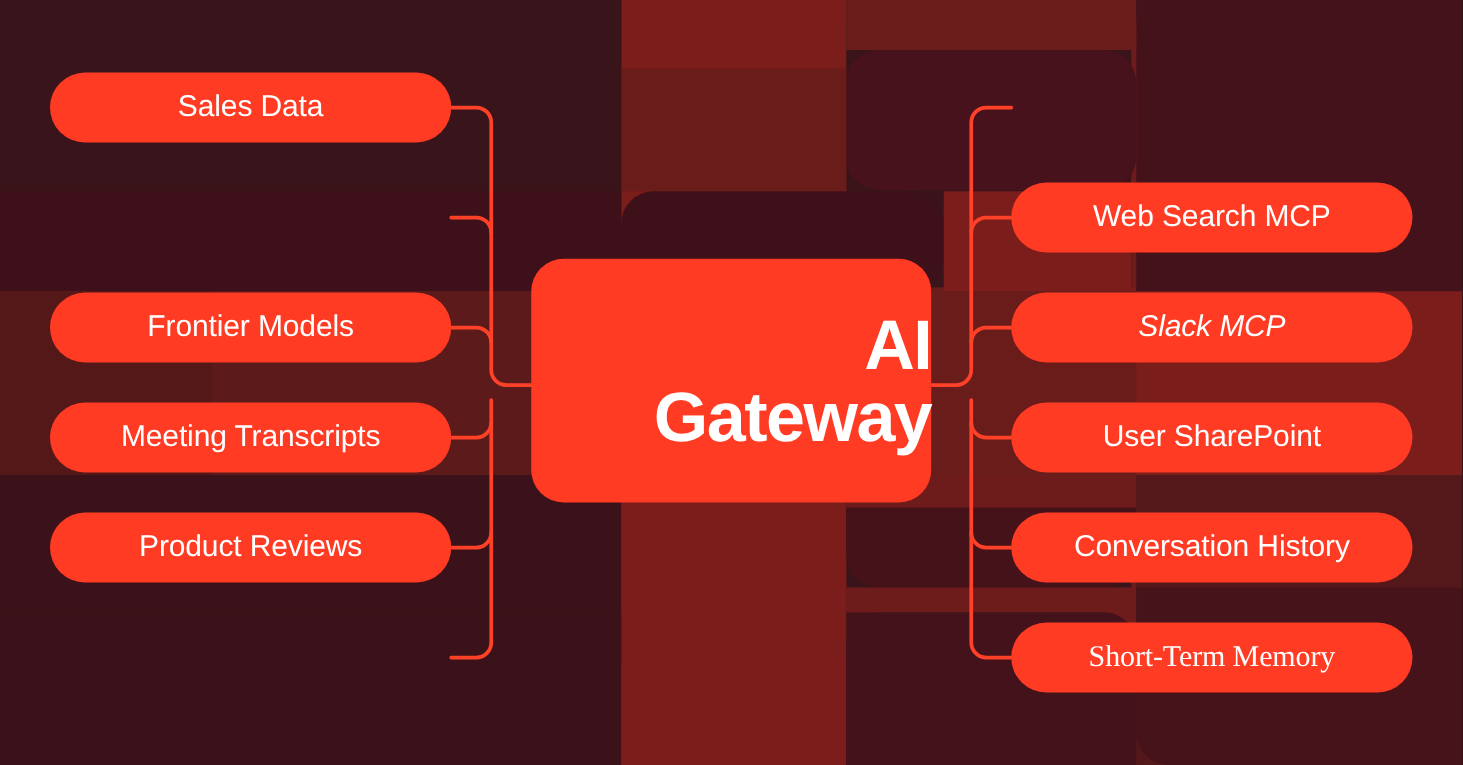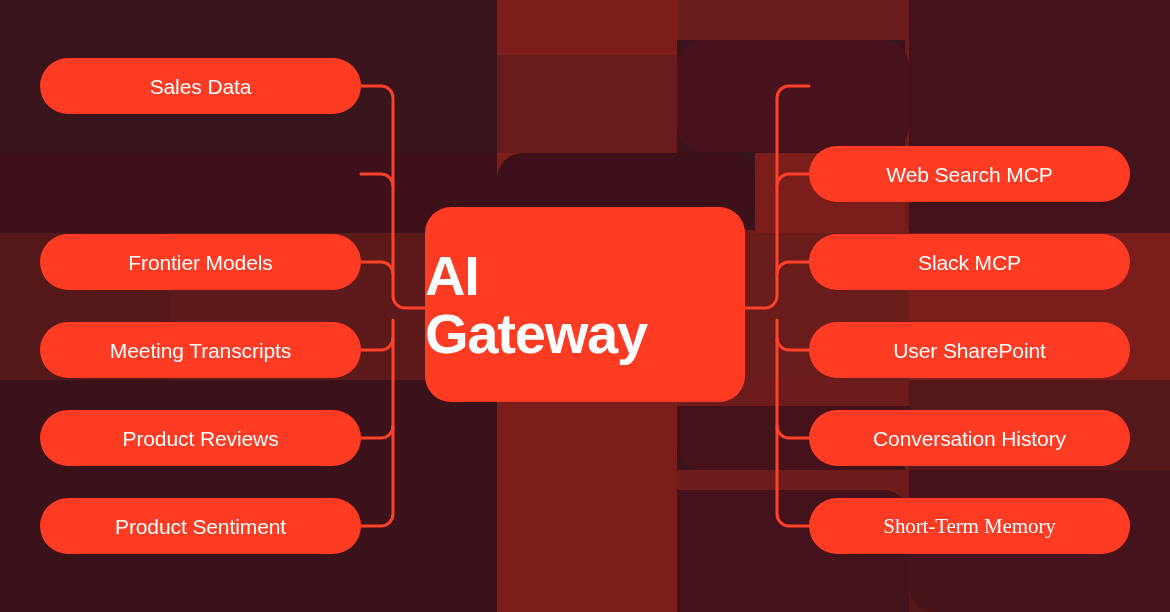--- a/index.html
+++ b/index.html
@@ -37,40 +37,40 @@
     border-radius: 28px;
     background: #FF3B23;
     display: flex;
     align-items: center;
     justify-content: center;
     box-sizing: border-box;
     padding: 0 14px;
   }
   .pill .pill-label {
     color: #FFFFFF;
-    font-size: 21px;
+    font-size: 24px;
     font-weight: 500;
     letter-spacing: -0.1px;
     white-space: nowrap;
     line-height: 1;
   }
   .pill.left  { left: 40px; }
   .pill.right { left: 809px; }
 
   .center-node {
     position: absolute;
     left: 425px;
     top: 207px;
     width: 320px;
     height: 195px;
     border-radius: 26px;
     background: #FF3B23;
     display: flex;
     flex-direction: column;
-    align-items: flex-start;
+    align-items: flex-end;
     justify-content: center;
     text-align: center;
   }
   .center-node .center-line {
     color: #FFFFFF;
     font-size: 56px;
     font-weight: 700;
     line-height: 1.02;
     letter-spacing: -1.2px;
   }
@@ -157,33 +157,30 @@
     </div>
     <div class="pill left" style="top:234px;align-items:center;">
       <span class="pill-label">Frontier Models</span>
     </div>
     <div class="pill left" style="top:322px;">
       <span class="pill-label">Meeting Transcripts</span>
     </div>
     <div class="pill left" style="top:410px;">
       <span class="pill-label">Product Reviews</span>
     </div>
-    <div class="pill left" style="top:498px;">
-      <span class="pill-label">Product Sentiment</span>
-    </div>
 
     <div class="center-node">
       <div class="center-line">AI</div>
       <div class="center-line">Gateway</div>
     </div>
 
     <div class="pill right" style="top:146px;">
       <span class="pill-label">Web Search MCP</span>
     </div>
-    <div class="pill right" style="top:234px;">
+    <div class="pill right" style="top:234px;font-style:italic;">
       <span class="pill-label">Slack MCP</span>
     </div>
     <div class="pill right" style="top:322px;">
       <span class="pill-label">User SharePoint</span>
     </div>
     <div class="pill right" style="top:410px;">
       <span class="pill-label">Conversation History</span>
     </div>
     <div class="pill right" style="top:498px;font-family:Liberation Serif, serif;">
       <span class="pill-label">Short-Term Memory</span>

